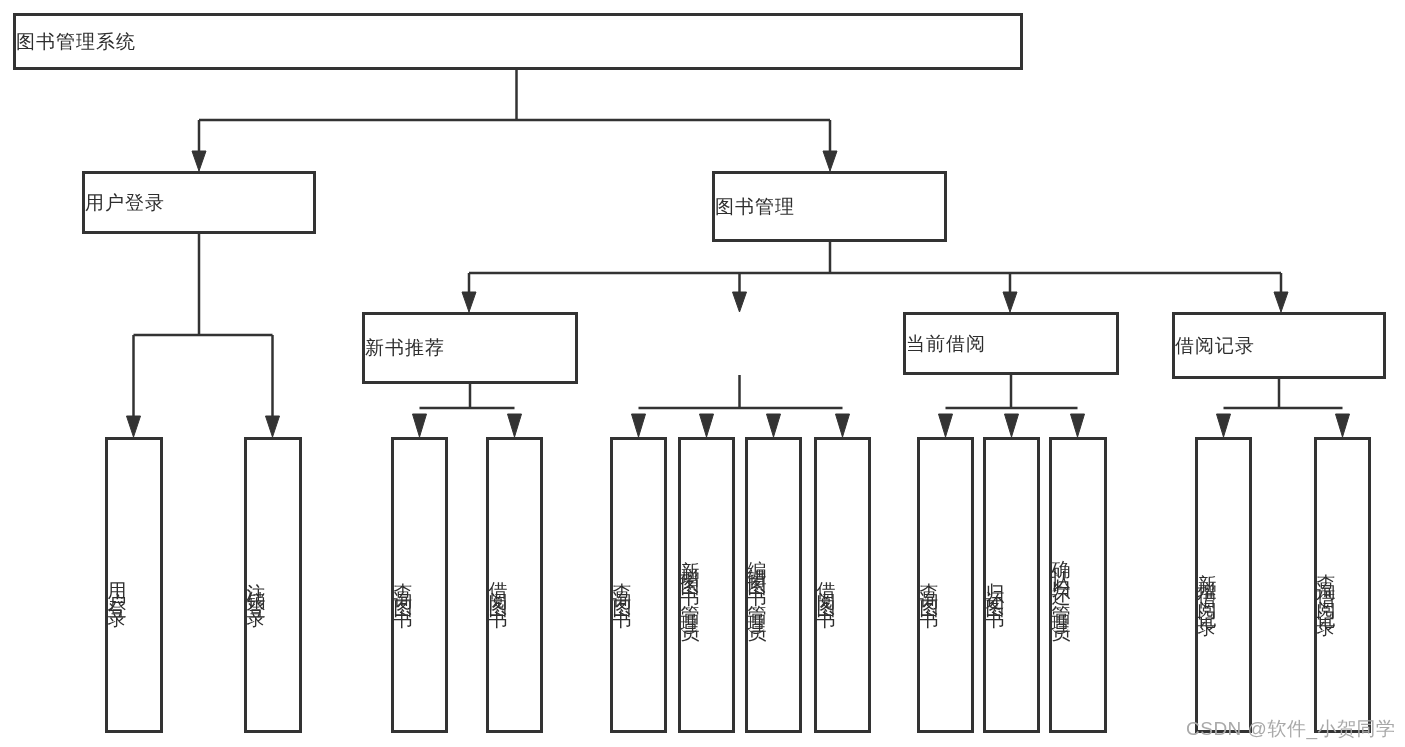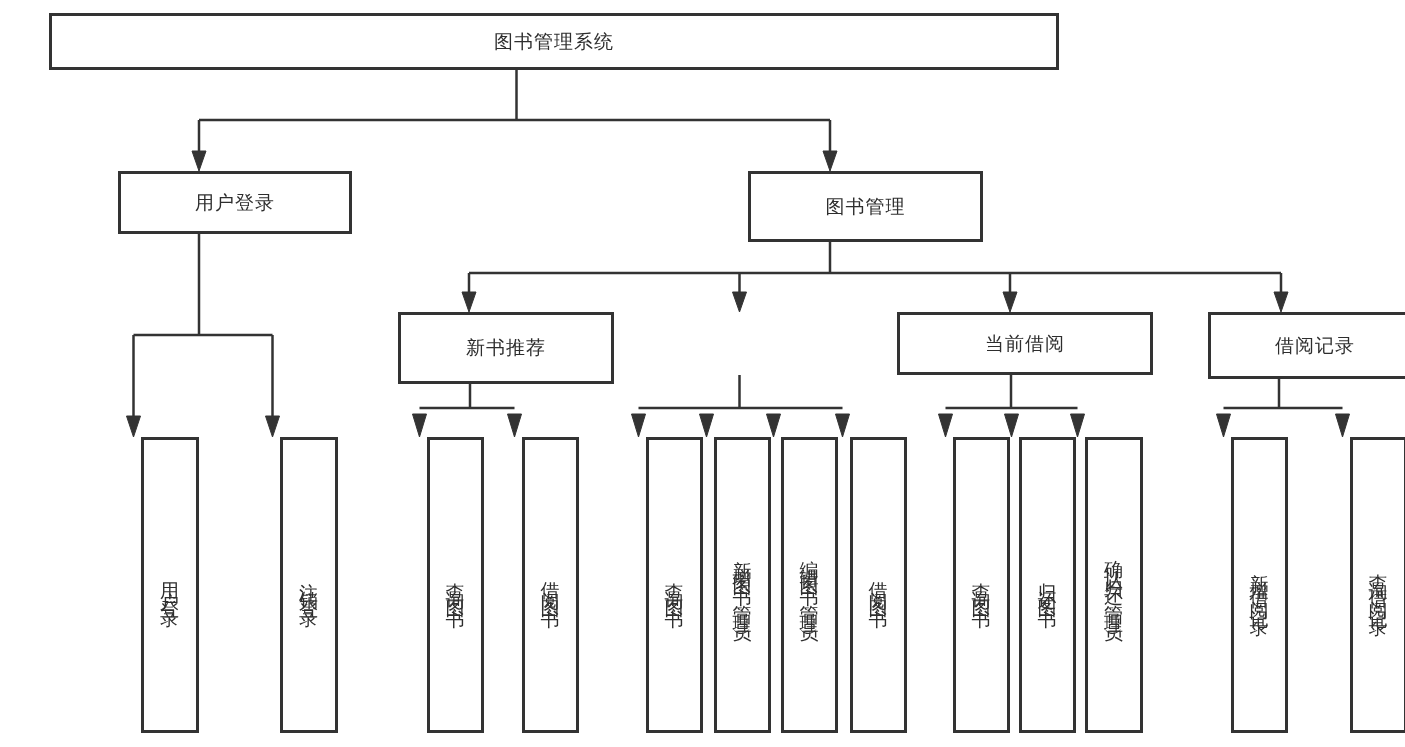--- a/index.html
+++ b/index.html
@@ -12,23 +12,21 @@
     color: #2e2e2e;
     overflow: hidden;
   }
   .box {
     position: absolute;
     background: #ffffff;
     border: 3px solid #333333;
     box-sizing: border-box;
     display: flex;
     align-items: center;
-    justify-content: center;
     z-index: 2;
-    margin-left: 36px;
   }
   .hbox .lbl {
     font-size: 19px;
     letter-spacing: 1px;
     white-space: nowrap;
   }
   .vbox .lbl {
     writing-mode: vertical-rl;
     text-orientation: mixed;
     font-size: 19px;
@@ -131,21 +129,21 @@
   <div class="box hbox" style="left:82px; top:171px; width:234px; height:63px">
     <span class="lbl">用户登录</span>
   </div>
   <div class="box hbox" style="left:712px; top:171px; width:235px; height:71px">
     <span class="lbl">图书管理</span>
   </div>
 
   <div class="box hbox" style="left:362px; top:312px; width:216px; height:72px">
     <span class="lbl">新书推荐</span>
   </div>
-  <div class="box hbox" style="left:861px; top:312px; width:256px; height:63px">
+  <div class="box hbox" style="left:903px; top:312px; width:216px; height:63px">
     <span class="lbl">当前借阅</span>
   </div>
   <div class="box hbox" style="left:1172px; top:312px; width:214px; height:67px">
     <span class="lbl">借阅记录</span>
   </div>
 
   <div class="box vbox" style="left:105px; top:437px; width:58px; height:296px">
     <span class="lbl">用户登录</span>
   </div>
   <div class="box vbox" style="left:244px; top:437px; width:58px; height:296px">
@@ -182,14 +180,15 @@
     <span class="lbl">确认归还（管理员）</span>
   </div>
 
   <div class="box vbox" style="left:1195px; top:437px; width:57px; height:296px">
     <span class="lbl">新增借阅记录</span>
   </div>
   <div class="box vbox" style="left:1314px; top:437px; width:57px; height:296px">
     <span class="lbl">查询借阅记录</span>
   </div>
 
+  <div class="watermark">CSDN @软件_小贺同学</div>
 
 </div>
 
 </body></html>

